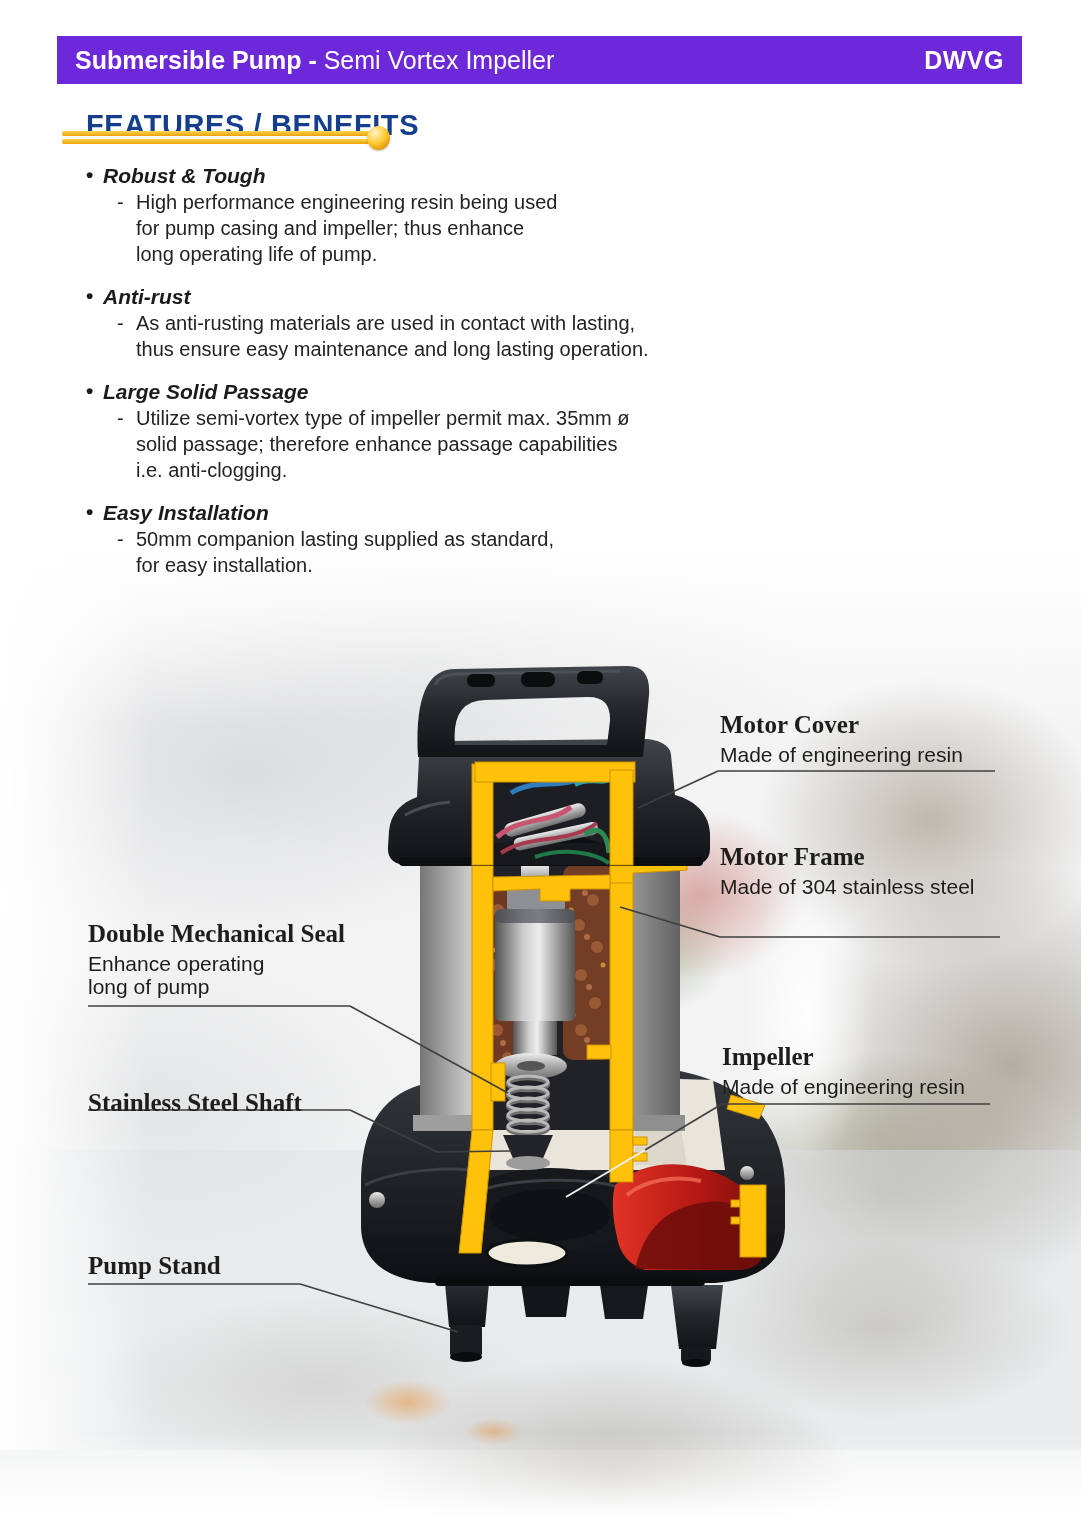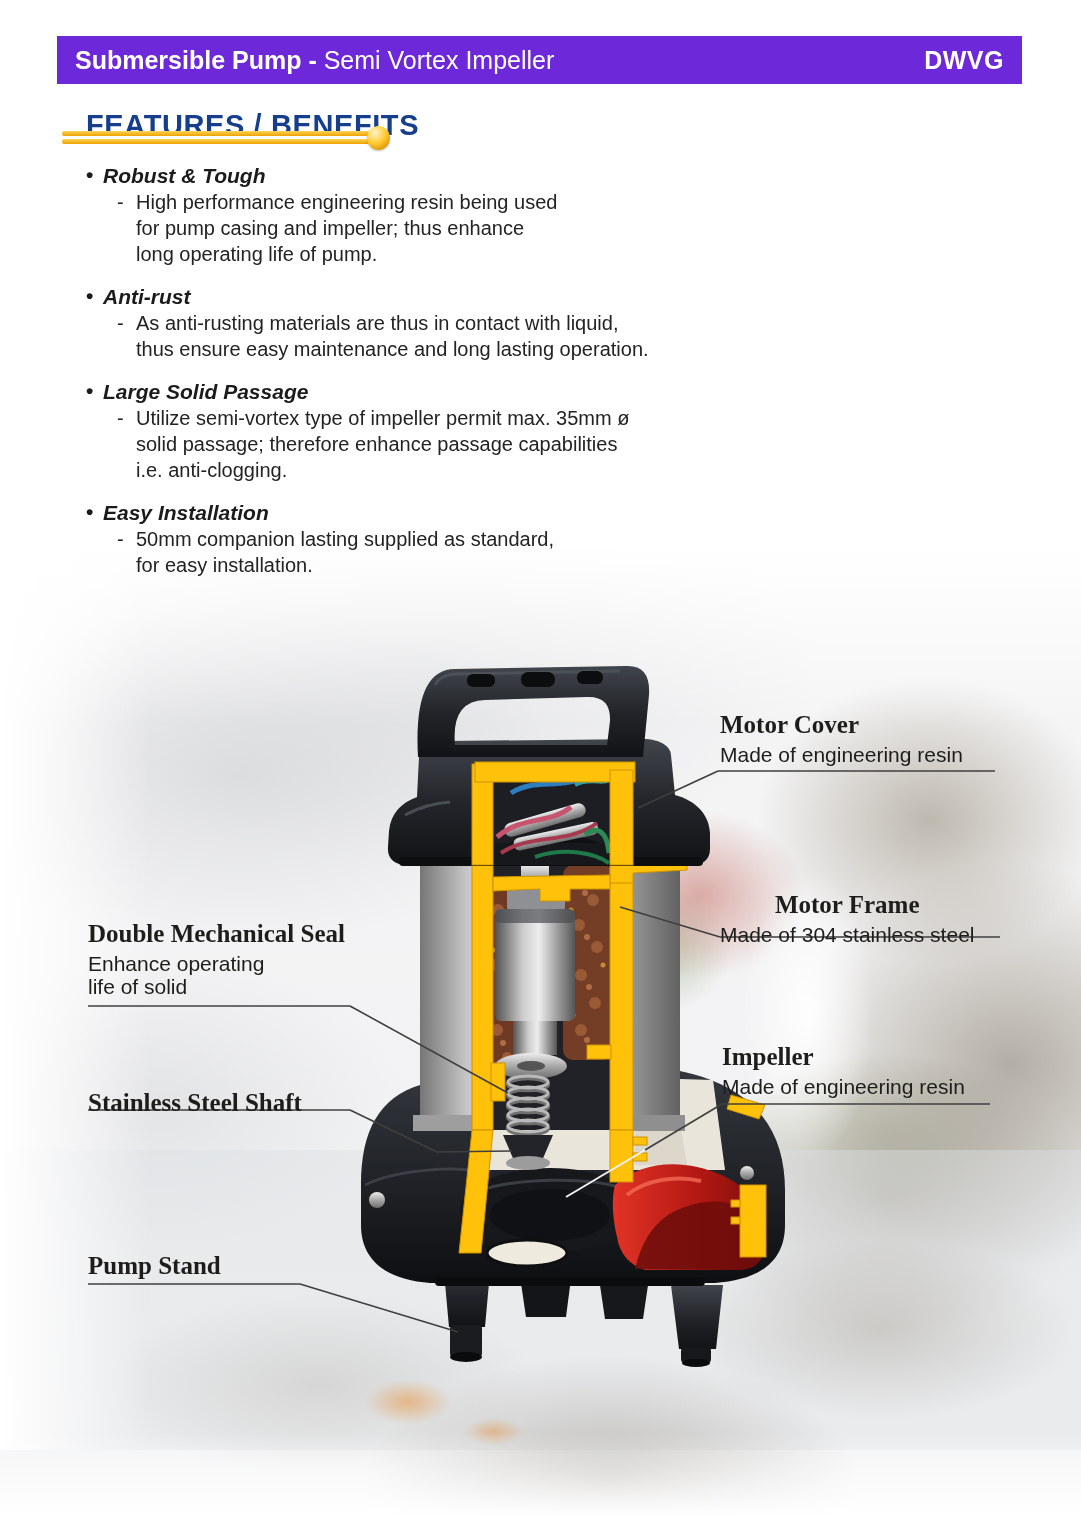--- a/index.html
+++ b/index.html
@@ -90,21 +90,21 @@
 
   <section class="features">
     <div class="feature">
       <div class="feature-title"><span class="bullet">•</span><span>Robust &amp; Tough</span></div>
       <div class="feature-line"><span class="dash">-</span><span>High performance engineering resin being used</span></div>
       <div class="feature-line"><span>for pump casing and impeller; thus enhance</span></div>
       <div class="feature-line"><span>long operating life of pump.</span></div>
     </div>
     <div class="feature">
       <div class="feature-title"><span class="bullet">•</span><span>Anti-rust</span></div>
-      <div class="feature-line"><span class="dash">-</span><span>As anti-rusting materials are thus in contact with liquid,</span></div>
+      <div class="feature-line"><span class="dash">-</span><span>As anti-rusting materials are used in contact with lasting,</span></div>
       <div class="feature-line"><span>thus ensure easy maintenance and long lasting operation.</span></div>
     </div>
     <div class="feature">
       <div class="feature-title"><span class="bullet">•</span><span>Large Solid Passage</span></div>
       <div class="feature-line"><span class="dash">-</span><span>Utilize semi-vortex type of impeller permit max. 35mm ø</span></div>
       <div class="feature-line"><span>solid passage; therefore enhance passage capabilities</span></div>
       <div class="feature-line"><span>i.e. anti-clogging.</span></div>
     </div>
     <div class="feature">
       <div class="feature-title"><span class="bullet">•</span><span>Easy Installation</span></div>
@@ -350,29 +350,29 @@
         <line x1="88" y1="1284" x2="300" y2="1284"></line>
           <line x1="300" y1="1284" x2="458" y2="1332"></line>
       </g>
     </g>
   </svg>
 
   <div class="diagram-label" style="left:720px; top:710px;">
     <div class="dl-title">Motor Cover</div>
     <div class="dl-desc">Made of engineering resin</div>
   </div>
-  <div class="diagram-label" style="left:720px; top:890px;text-align:center;">
+  <div class="diagram-label" style="left:720px; top:842px;">
     <div class="dl-title">Motor Frame</div>
     <div class="dl-desc">Made of 304 stainless steel</div>
   </div>
   <div class="diagram-label" style="left:88px; top:919px;">
     <div class="dl-title">Double Mechanical Seal</div>
     <div class="dl-desc">
       <div>Enhance operating</div>
-      <div>life of solid</div>
+      <div>long of pump</div>
     </div>
   </div>
   <div class="diagram-label" style="left:88px; top:1088px;">
     <div class="dl-title">Stainless Steel Shaft</div>
   </div>
   <div class="diagram-label" style="left:722px; top:1042px;">
     <div class="dl-title">Impeller</div>
     <div class="dl-desc">Made of engineering resin</div>
   </div>
   <div class="diagram-label" style="left:88px; top:1251px;">

